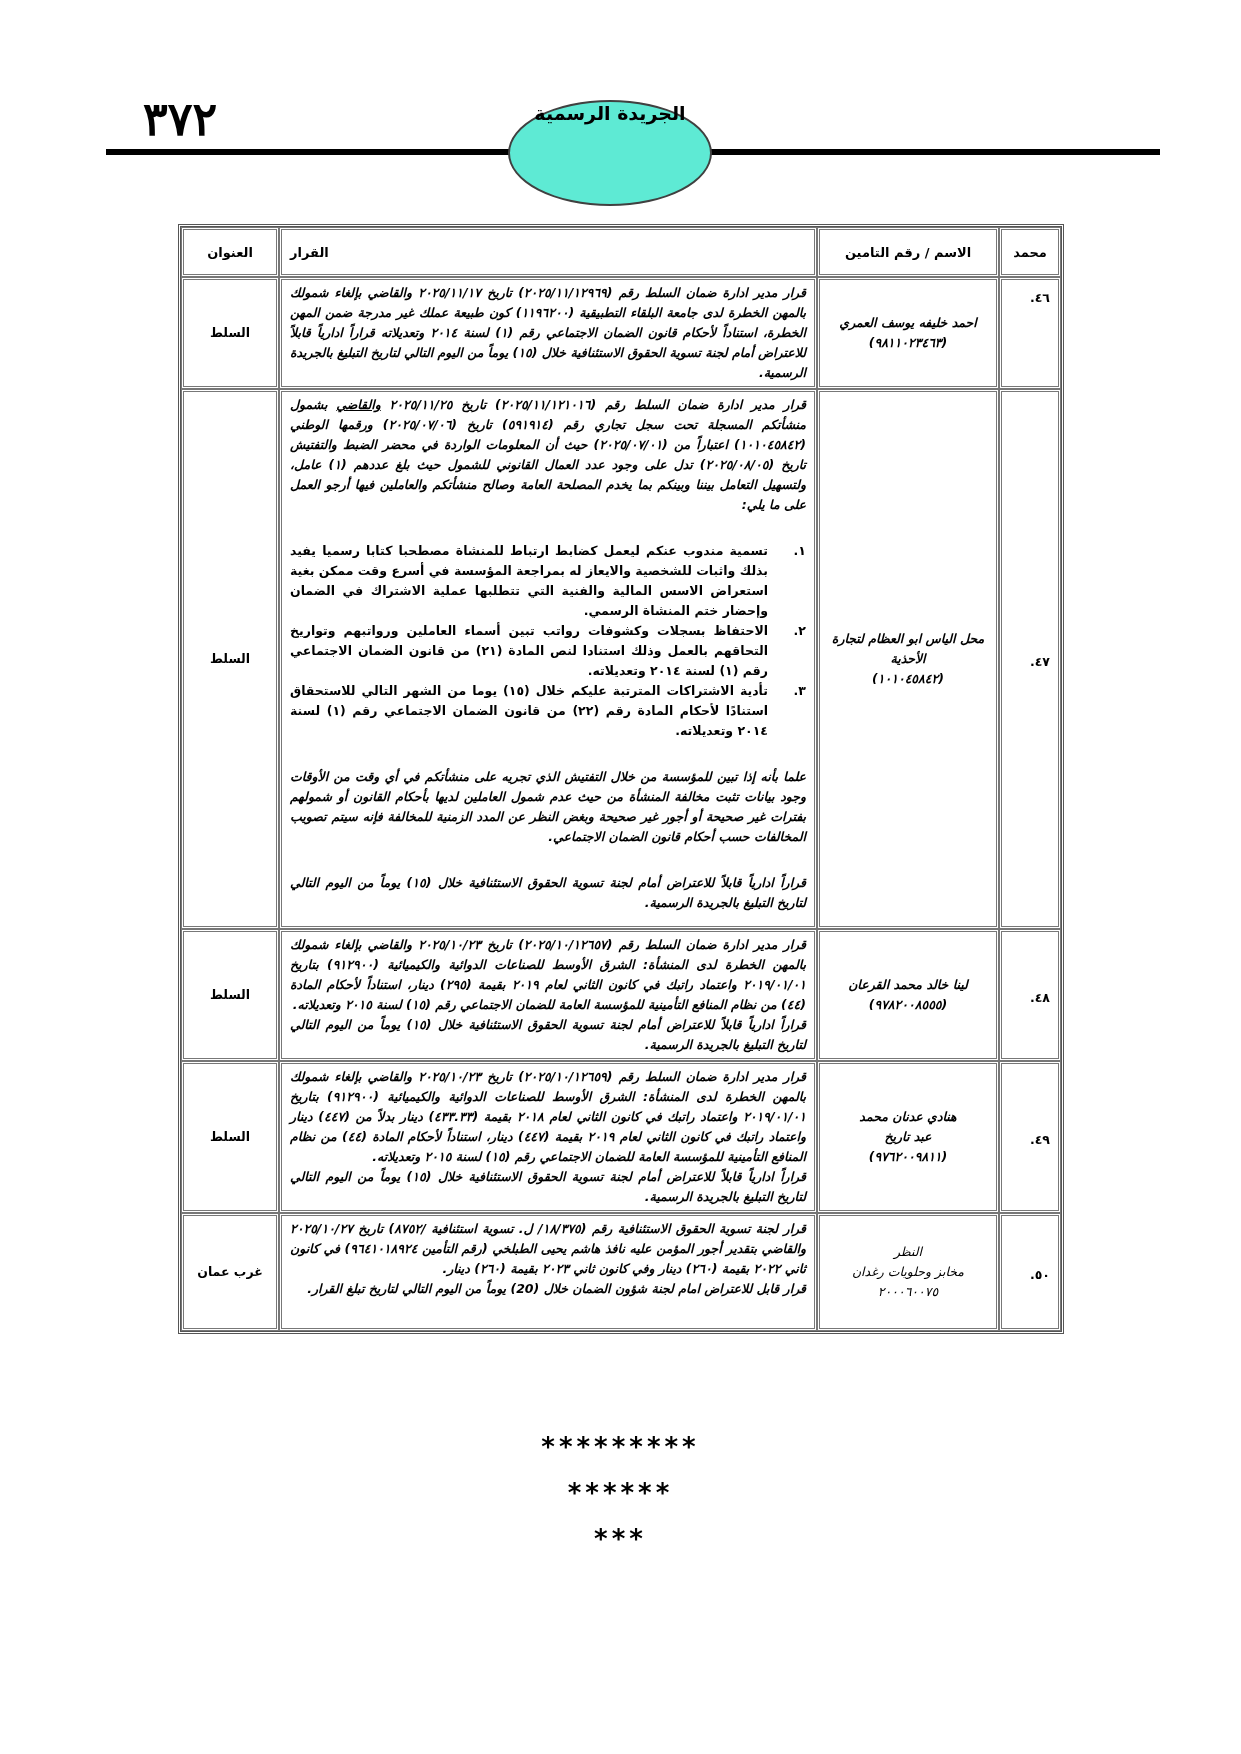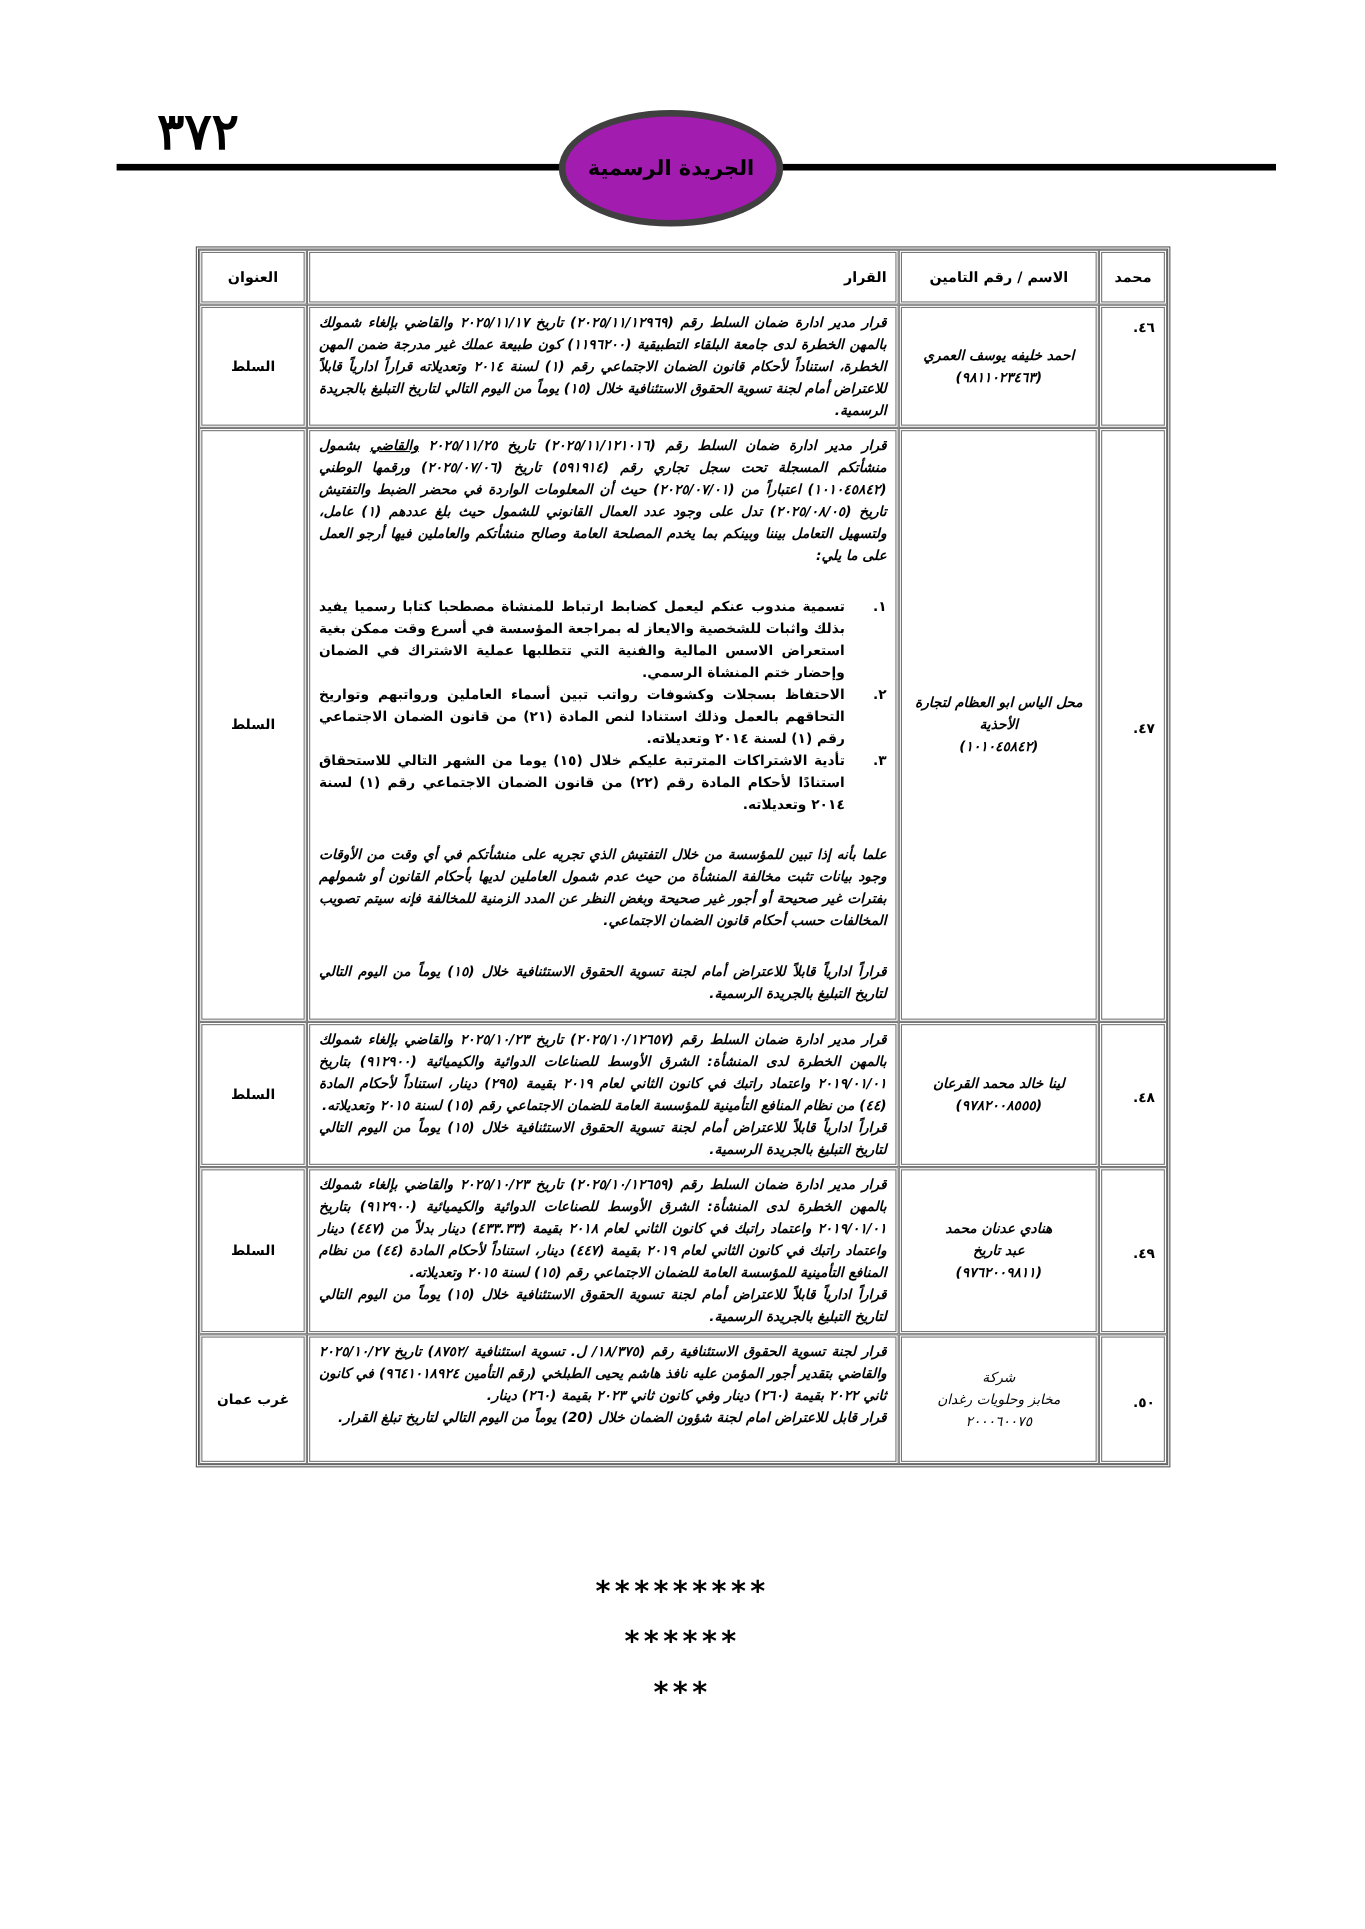--- a/index.html
+++ b/index.html
@@ -1,27 +1,27 @@
 <!DOCTYPE html>
 <html><head>
 <meta charset="utf-8">
 <style>
   html, body { margin: 0; padding: 0; background: #ffffff; }
   body { width: 1241px; height: 1754px; position: relative; overflow: hidden; font-family: "DejaVu Sans", sans-serif; color: #000; }
   .page-number { position: absolute; left: 143px; top: 96px; font-family: "DejaVu Serif", serif; font-size: 46px; font-weight: bold; letter-spacing: 1px; line-height: 1; }
   .header-rule { position: absolute; top: 149px; height: 6px; background: #000; }
   .rule-left { left: 106px; width: 410px; }
   .rule-right { left: 704px; width: 456px; }
-  .header-ellipse { position: absolute; left: 508px; top: 100px; width: 204px; height: 106px; border: 6px solid #404040; border-radius: 50%; box-sizing: border-box; background: #a21caf; display: flex; align-items: center; justify-content: center; }
+  .header-ellipse { position: absolute; left: 508px; top: 100px; width: 204px; height: 106px; border: 2px solid #404040; border-radius: 50%; box-sizing: border-box; background: #5eead4; display: flex; align-items: flex-start; justify-content: center; }
   .header-title { font-size: 19px; font-weight: bold; direction: rtl; }
 
   .table-wrap { position: absolute; left: 178px; top: 224px; width: 886px; }
   table { width: 100%; border-collapse: separate; border-spacing: 0; direction: rtl; border: 3px double #555; }
   th, td { border: 3px double #777; padding: 3px 8px; vertical-align: middle; }
-  th { font-size: 13px; font-weight: bold; height: 38px; text-align: right; }
+  th { font-size: 13px; font-weight: bold; height: 38px; text-align: left; }
   td { font-size: 12.5px; font-weight: bold; line-height: 20px; }
   .col-num { width: 40px; vertical-align: top; padding-top: 8px; text-align: right; }
   .col-name { width: 160px; text-align: center; }
   .col-addr { width: 76px; text-align: center; }
   .col-decision { text-align: justify; text-align-last: right; }
   .para { display: block; font-style: italic; }
   .gap { display: block; height: 26px; }
   .smallgap { display: block; height: 10px; }
   ol.items { margin: 0; padding: 0 0 0 0; list-style: none; }
   ol.items li { display: flex; direction: rtl; }
@@ -124,21 +124,21 @@
         <td class="col-decision">
           <span class="para">قرار مدير ادارة ضمان السلط رقم (٢٠٢٥/١٠/١٢٦٥٩) تاريخ ٢٠٢٥/١٠/٢٣ والقاضي بإلغاء شمولك بالمهن الخطرة لدى المنشأة: الشرق الأوسط للصناعات الدوائية والكيميائية (٩١٢٩٠٠) بتاريخ ٢٠١٩/٠١/٠١ واعتماد راتبك في كانون الثاني لعام ٢٠١٨ بقيمة (٤٣٣.٣٣) دينار بدلاً من (٤٤٧) دينار واعتماد راتبك في كانون الثاني لعام ٢٠١٩ بقيمة (٤٤٧) دينار، استناداً لأحكام المادة (٤٤) من نظام المنافع التأمينية للمؤسسة العامة للضمان الاجتماعي رقم (١٥) لسنة ٢٠١٥ وتعديلاته.</span>
           <span class="para">قراراً ادارياً قابلاً للاعتراض أمام لجنة تسوية الحقوق الاستئنافية خلال (١٥) يوماً من اليوم التالي لتاريخ التبليغ بالجريدة الرسمية.</span>
         </td>
         <td class="col-addr">السلط</td>
       </tr>
 
       <tr>
         <td class="col-num" style="vertical-align:middle;">٥٠.</td>
         <td class="col-name" style="font-weight:normal;">
-          <span class="para">شركة</span>
+          <span class="para">النظر</span>
           <span class="para">مخابز وحلويات رغدان</span>
           <span class="para">٢٠٠٠٦٠٠٧٥</span>
         </td>
         <td class="col-decision">
           <span class="para">قرار لجنة تسوية الحقوق الاستئنافية رقم (١٨/٣٧٥/ ل. تسوية استئنافية /٨٧٥٢) تاريخ ٢٠٢٥/١٠/٢٧ والقاضي بتقدير أجور المؤمن عليه نافذ هاشم يحيى الطبلخي (رقم التأمين ٩٦٤١٠١٨٩٢٤) في كانون ثاني ٢٠٢٢ بقيمة (٢٦٠) دينار وفي كانون ثاني ٢٠٢٣ بقيمة (٢٦٠) دينار.</span>
           <span class="para">قرار قابل للاعتراض امام لجنة شؤون الضمان خلال (20) يوماً من اليوم التالي لتاريخ تبلغ القرار.</span>
           <span class="gap"></span>
         </td>
         <td class="col-addr">غرب عمان</td>
       </tr>

